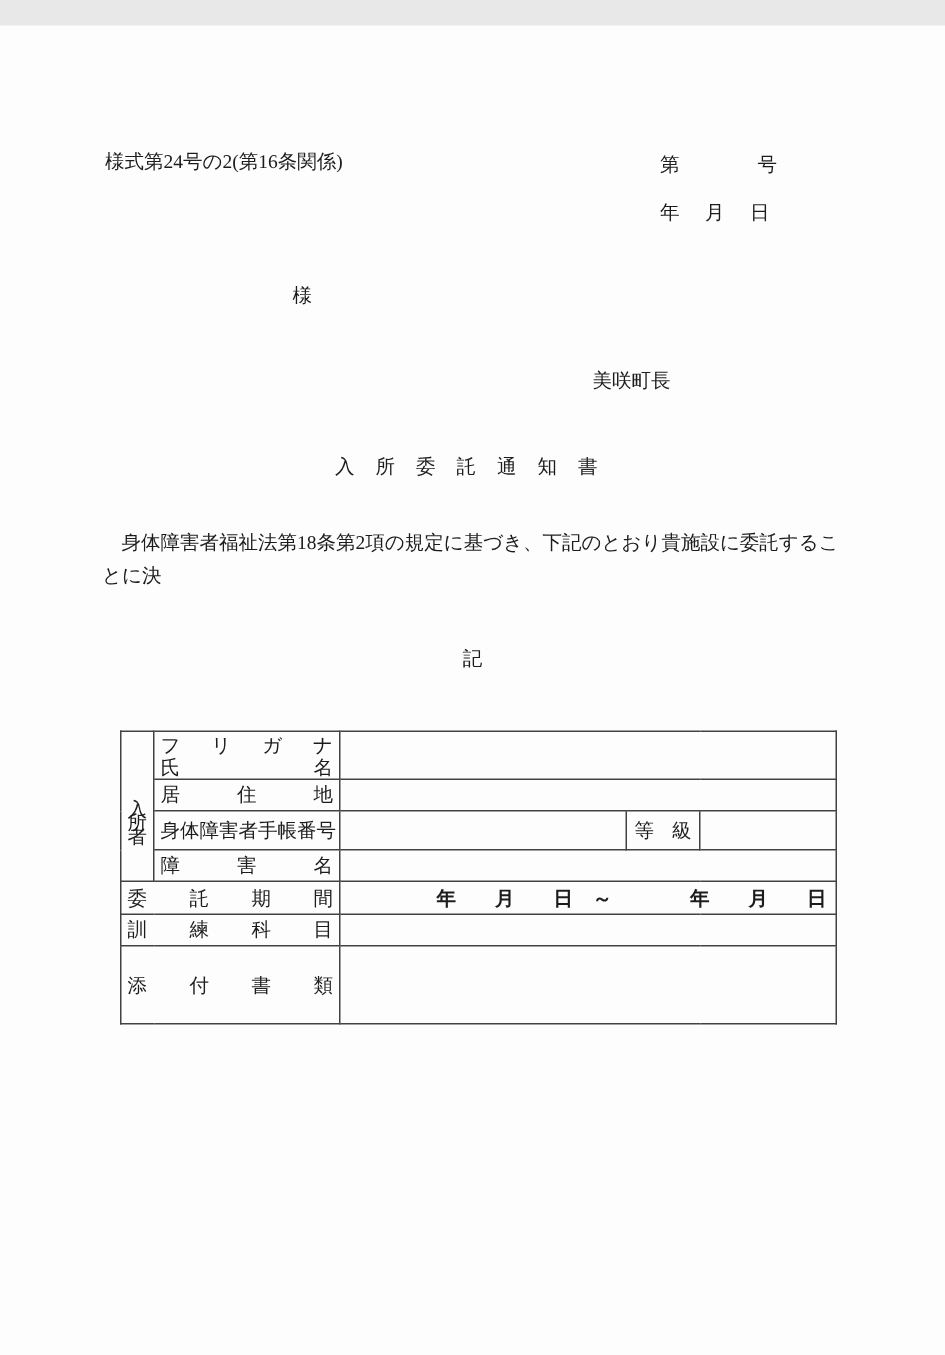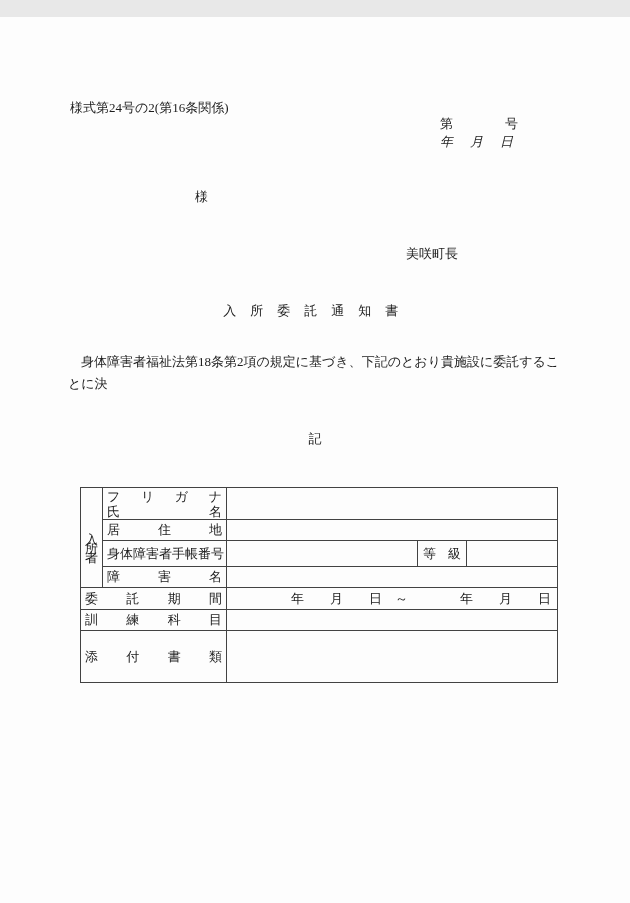--- a/index.html
+++ b/index.html
@@ -15,24 +15,24 @@
     background: #fdfdfd;
     color: #1c1c1c;
     font-family: "Liberation Serif", "DejaVu Serif", serif;
     font-size: 13px;
     overflow: hidden;
     padding-left: 29px;
   }
   .abs { position: absolute; white-space: pre; }
 
   .form-number   { left: 70px;  top: 82px;  }
-  .doc-number    { left: 440px; top: 98px;  }
-  .issue-date    { left: 440px; top: 116px; letter-spacing: 2px; font-style: italic; }
+  .doc-number    { left: 440px; top: 84px;  }
+  .issue-date    { left: 440px; top: 116px; letter-spacing: 2px; }
   .addressee     { left: 195px; top: 171px; }
-  .sender        { left: 406px; top: 228px; }
+  .sender        { left: 395px; top: 228px; }
   .doc-title     { left: 0; top: 285px; width: 622px; text-align: center; letter-spacing: 0.5px; }
   .body-text     { left: 68px; top: 334px; width: 500px; line-height: 22px; white-space: pre-wrap; }
   .ki-heading    { left: 0; top: 413px; width: 630px; text-align: center; }
 
   table.form-table {
     position: absolute;
     left: 80px;
     top: 470px;
     width: 477px;
     height: 195px;
@@ -64,20 +64,21 @@
     display: inline-block;
     writing-mode: vertical-rl;
     text-orientation: upright;
     letter-spacing: 9px;
     line-height: 13px;
   }
 
   .period-value {
     padding-left: 64px;
     white-space: pre;
+    font-weight: bold;
   }
 </style>
 </head>
 <body>
 
 <div class="sheet">
 
   <div class="abs form-number">様式第24号の2(第16条関係)</div>
 
   <div class="abs doc-number">第　　　　号</div>

